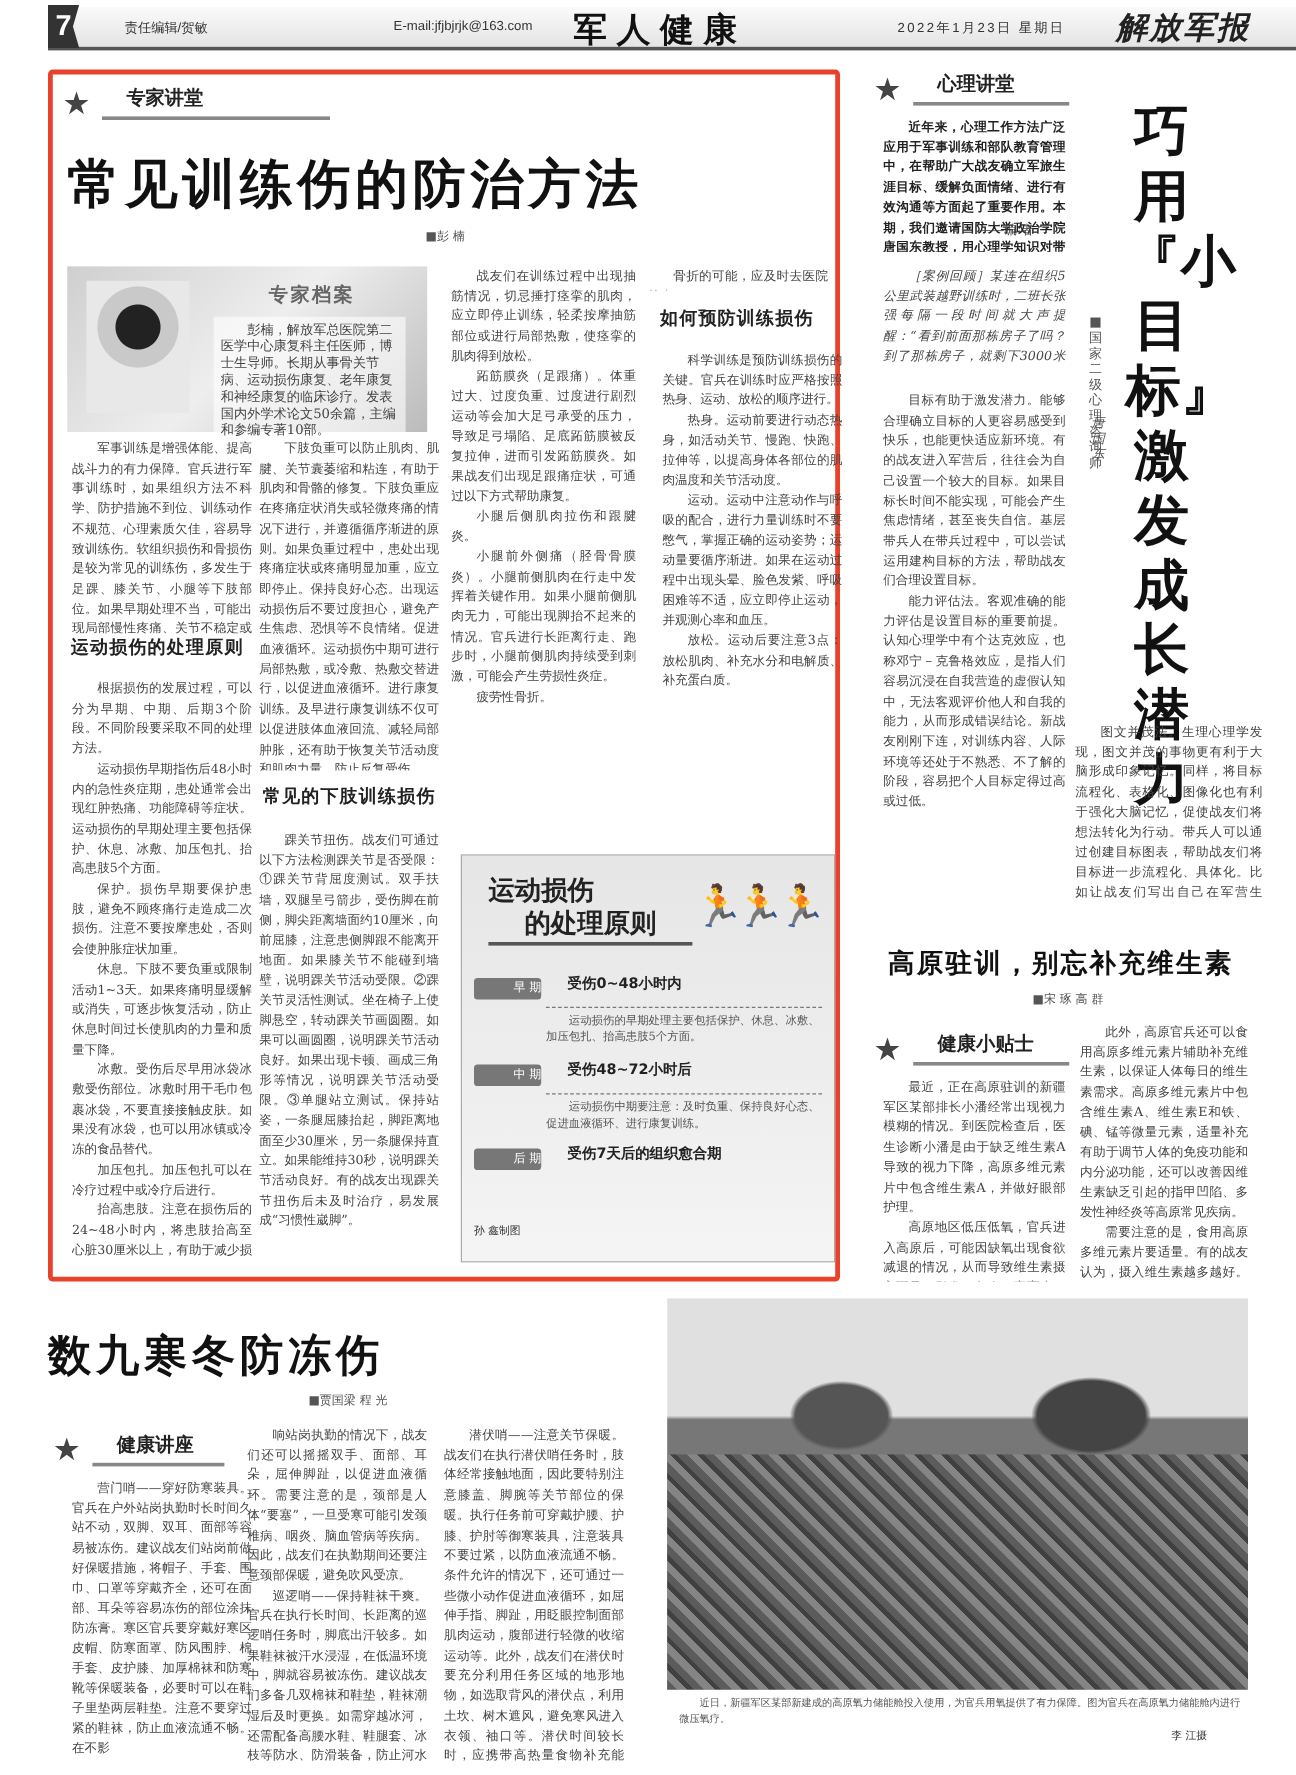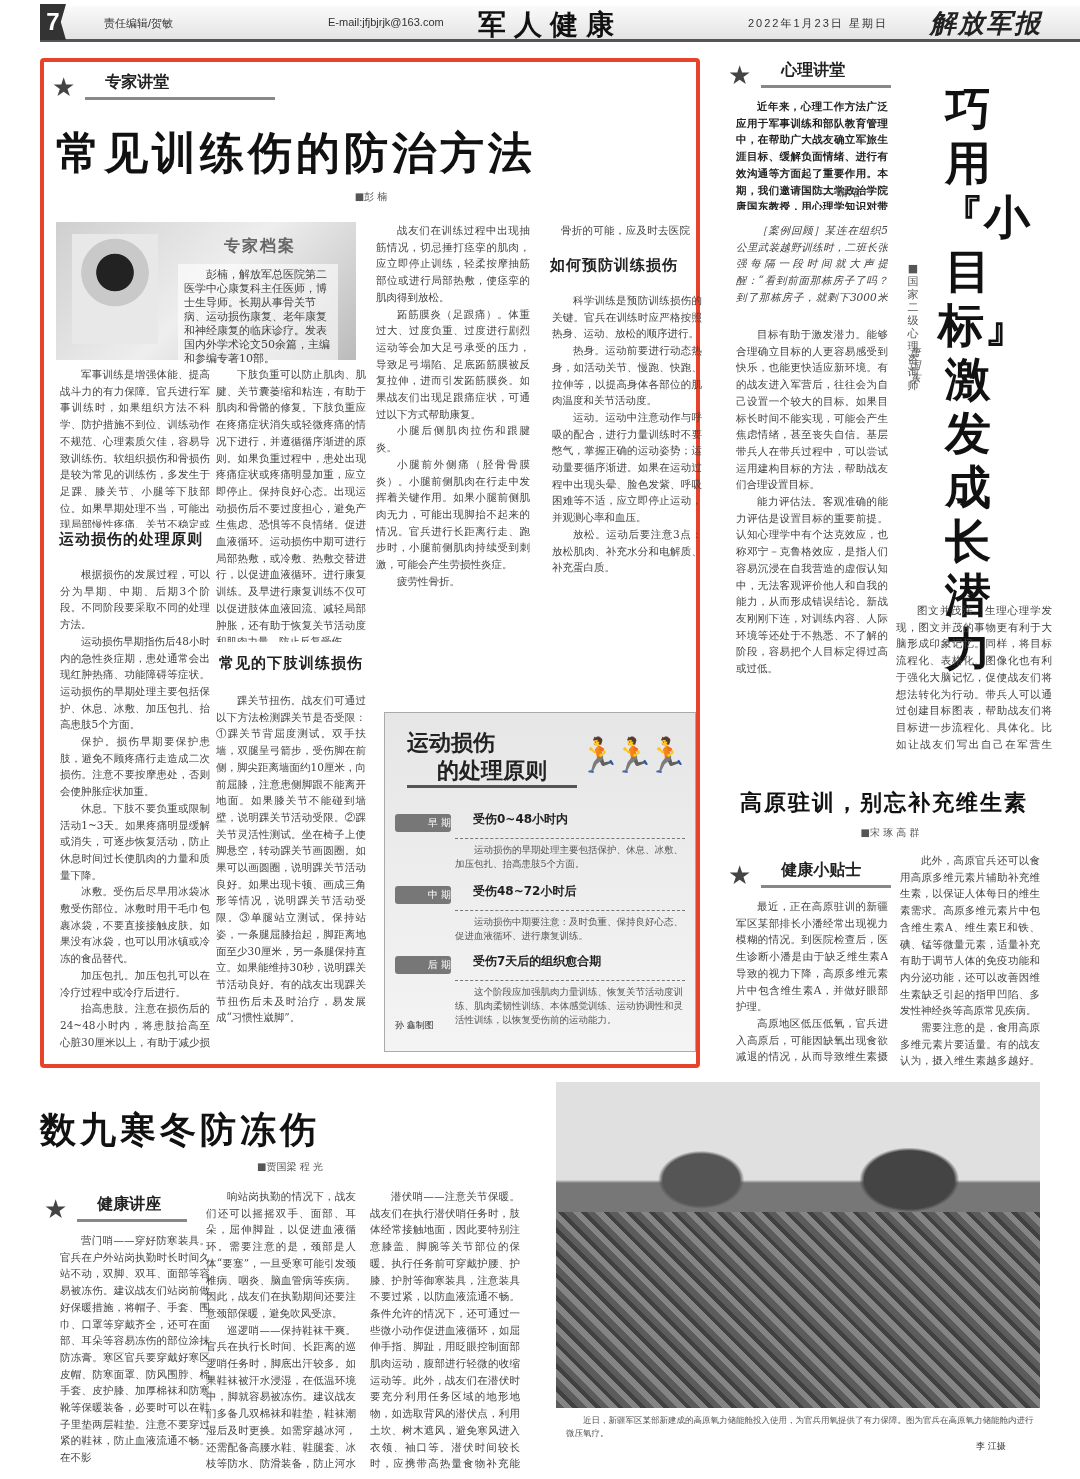--- a/index.html
+++ b/index.html
@@ -114,21 +114,20 @@
   <div class="stage" style="top:98px">
     <span class="tag">早 期</span><span class="sh">受伤0~48小时内</span>
     <div class="sd">运动损伤的早期处理主要包括保护、休息、冰敷、加压包扎、抬高患肢5个方面。</div>
   </div>
   <div class="stage" style="top:170px">
     <span class="tag">中 期</span><span class="sh">受伤48~72小时后</span>
     <div class="sd">运动损伤中期要注意：及时负重、保持良好心态、促进血液循环、进行康复训练。</div>
   </div>
   <div class="stage" style="top:240px">
     <span class="tag">后 期</span><span class="sh">受伤7天后的组织愈合期</span>
-    <div class="sd">这个阶段应加强肌肉力量训练、恢复关节活动度训练、肌肉柔韧性训练、本体感觉训练、运动协调性和灵活性训练，以恢复受伤前的运动能力。</div>
   </div>
   <div class="cred">孙  鑫制图</div>
 </div>
 
 <div class="abs colhead" style="left:728px;top:60px">
   <span class="star">★</span>
   <span class="lbl" style="width:130px">心理讲堂</span>
 </div>
 <div class="abs text bold" style="left:736px;top:98px;width:152px;height:112px;overflow:hidden">近年来，心理工作方法广泛应用于军事训练和部队教育管理中，在帮助广大战友确立军旅生涯目标、缓解负面情绪、进行有效沟通等方面起了重要作用。本期，我们邀请国防大学政治学院唐国东教授，用心理学知识对带教新兵的案例进行解读，希望对基层带兵人有所启发。</div>
 <div class="abs text" style="left:816px;top:184px;width:80px;text-indent:0">——编  者</div>

